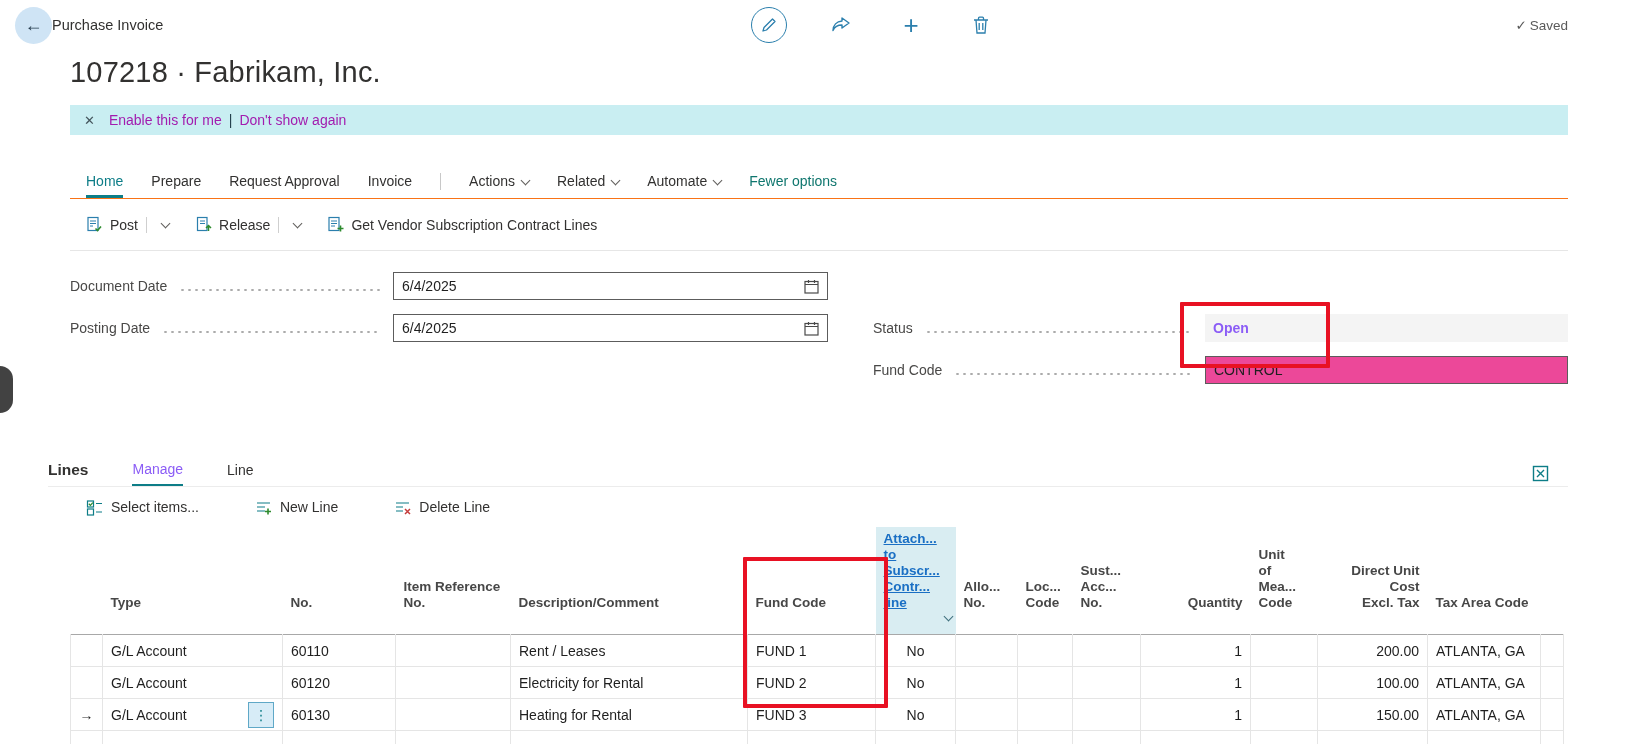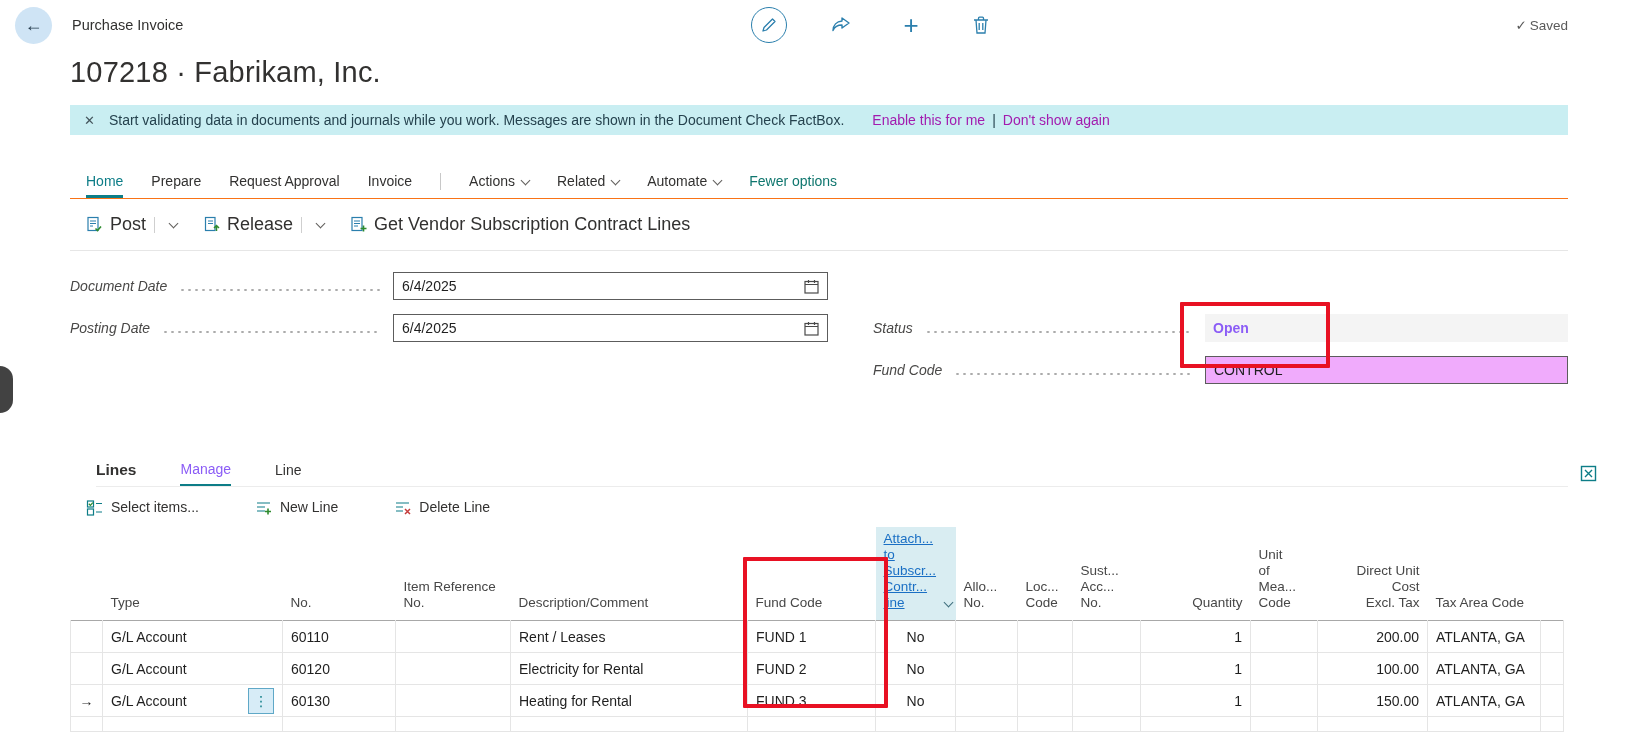--- a/index.html
+++ b/index.html
@@ -2,21 +2,21 @@
 <html><head>
 <meta charset="utf-8">
 <style>
   html,body{margin:0;padding:0;background:#fff;}
   body{font-family:"Liberation Sans","DejaVu Sans",sans-serif;color:#323130;}
   .page{position:relative;width:1631px;height:744px;overflow:hidden;background:#fff;}
 
   
   .topbar{position:relative;height:50px;display:flex;align-items:center;padding-left:15px;}
   .back-btn{width:37px;height:37px;border-radius:50%;background:#cfe4f5;border:none;display:flex;align-items:center;justify-content:center;font-size:18px;color:#243b4d;cursor:pointer;}
-  .page-type{margin-left:20px;font-size:14.5px;color:#323130;}
+  .page-type{font-size:14.5px;color:#323130;}
   .topbar-actions{position:absolute;left:751px;top:6px;display:flex;gap:38px;align-items:center;}
   .tb-btn{width:32px;height:38px;background:none;border:none;display:flex;align-items:center;justify-content:center;cursor:pointer;color:#2b7fad;}
   .pencil-circle{width:36px;height:36px;border:1.2px solid #2b7fad;border-radius:50%;background:none;display:flex;align-items:center;justify-content:center;cursor:pointer;}
   .plus-glyph{font-size:26px;font-weight:300;color:#2b7fad;line-height:1;}
   .saved{position:absolute;right:63px;top:17px;font-size:13.5px;color:#5a5a5a;display:flex;align-items:center;gap:3px;}
 
   
   .title{margin:6px 0 0 70px;font-size:29px;font-weight:400;color:#323130;letter-spacing:.2px;}
 
   
@@ -30,54 +30,54 @@
   .tabs{margin:30px 63px 0 70px;display:flex;align-items:flex-end;gap:28px;border-bottom:1px solid #f97316;padding:0 0 0 16px;height:33px;}
   .tab{font-size:14px;color:#323130;text-decoration:none;padding-bottom:9px;cursor:pointer;display:flex;align-items:center;}
   .tab.active{color:#0d7d87;border-bottom:3px solid #0d7d87;padding-bottom:6px;}
   .tab.muted{color:#0f766e;}
   .tab-divider{width:1px;height:17px;background:#c8c8c8;margin-bottom:8px;}
   .chev{display:inline-block;width:6px;height:6px;border-right:1.4px solid #605e5c;border-bottom:1.4px solid #605e5c;transform:rotate(45deg);margin-left:7px;margin-bottom:2px;}
 
   
   .cmdbar{margin:0 63px 0 70px;height:51px;display:flex;align-items:center;gap:26px;border-bottom:1px solid #e6e6e6;padding-left:16px;}
   .cmd-group{display:flex;align-items:center;}
-  .cmd{background:none;border:none;display:flex;align-items:center;gap:7px;font-size:18px;color:#323130;cursor:pointer;font-family:inherit;padding:0;}
+  .cmd{background:none;border:none;display:flex;align-items:center;gap:7px;font-size:14px;color:#323130;cursor:pointer;font-family:inherit;padding:0;}
   .cmd-sep{width:1px;height:16px;background:#cfcfcf;margin:0 8px;}
   .cmd-caret{background:none;border:none;cursor:pointer;padding:0;}
 
   
   .form{padding:20px 63px 0 70px;display:flex;}
   .form-col{display:flex;flex-direction:column;gap:12px;}
   .form-col.left{width:758px;}
   .form-spacer{width:45px;}
   .form-col.right{flex:1;margin-top:42px;}
   .field{display:flex;align-items:center;height:30px;}
-  .flabel{font-size:14px;color:#494847;white-space:nowrap;font-style:italic;}
+  .flabel{font-size:14px;color:#494847;white-space:nowrap;}
   .leader{flex:1;height:2px;margin:0 12px;background-image:radial-gradient(circle,#ababab 1px,transparent 1.4px);background-size:7px 2px;background-repeat:repeat-x;align-self:center;margin-top:8px;}
   .input{width:435px;height:28px;border:1px solid #5c5c5c;display:flex;align-items:center;padding:0 8px;justify-content:space-between;box-sizing:border-box;background:#fff;cursor:text;}
   .ival{font-size:14px;color:#1f1f1f;}
   .rval{width:363px;height:28px;box-sizing:border-box;display:flex;align-items:center;padding:0 8px;}
   .status-val{background:#f4f4f4;}
   .status-text{color:#8b5cf6;font-weight:bold;font-size:14px;}
-  .fund-input{border:1px solid #5c5c5c;background:#f0abfc;cursor:text;}
-
-  
-  .lines-head{margin:70px 63px 0 96px;height:31px;display:flex;align-items:flex-end;gap:44px;border-bottom:1px solid #ececec;position:relative;}
+  .fund-input{border:1px solid #5c5c5c;background:#ec4899;cursor:text;}
+
+  
+  .lines-head{margin:70px 63px 0 48px;height:31px;display:flex;align-items:flex-end;gap:44px;border-bottom:1px solid #ececec;position:relative;}
   .lines-title{font-size:15.5px;font-weight:bold;color:#323130;padding-bottom:7px;}
   .lines-tab{font-size:14px;color:#323130;text-decoration:none;cursor:pointer;padding-bottom:8px;}
   .lines-tab.active{color:#8b5cf6;border-bottom:2.5px solid #0d7d87;padding-bottom:7px;}
   .lines-export{position:absolute;left:1484px;bottom:4px;color:#0d7d87;}
 
   .lines-toolbar{margin:0 63px 0 70px;height:40px;display:flex;align-items:center;gap:56px;padding-left:16px;}
   .ltool{background:none;border:none;display:flex;align-items:center;gap:8px;font-size:14px;color:#323130;cursor:pointer;font-family:inherit;padding:0;}
 
   
   .grid-wrap{margin:0 0 0 70px;}
   table.grid{border-collapse:collapse;table-layout:fixed;width:1493px;}
-  table.grid th{vertical-align:bottom;text-align:left;font-weight:400;font-size:13.5px;color:#474747;padding:4px 8px 9px 8px;white-space:pre-line;line-height:16px;margin-top:12px;}
+  table.grid th{vertical-align:bottom;text-align:left;font-weight:700;font-size:13.5px;color:#474747;padding:4px 8px 23px 8px;white-space:pre-line;line-height:16px;margin-top:12px;}
   table.grid th.num{text-align:right;}
   thead tr{border-bottom:1px solid #a8a8a8;}
   th.attach-th{background:#d9edf2;position:relative;}
   .attach-link{color:#1a6fc4;text-decoration:underline;cursor:pointer;}
   .attach-caret{position:absolute;right:4px;bottom:12px;border-color:#3f6f7d;}
   table.grid td{height:32px;padding:0 8px;font-size:14px;color:#1f1f1f;border-right:1px solid #e5e5e5;border-bottom:1px solid #e5e5e5;white-space:nowrap;overflow:hidden;box-sizing:border-box;}
   table.grid td:first-child{border-left:1px solid #e5e5e5;}
   td.sel{text-align:center;padding:0 2px;color:#3d3d3d;font-size:15px;}
   td.num{text-align:right;}
   td.linkcell{color:#1a6fc4;text-align:center;}
@@ -131,21 +131,20 @@
     <div class="saved">
       <span>✓</span>
         <span>Saved</span>
     </div>
   </header>
 
   <h1 class="title">107218 · Fabrikam, Inc.</h1>
 
   <div class="banner">
     <button class="banner-close">✕</button>
-    <span class="banner-msg">Start validating data in documents and journals while you work. Messages are shown in the Document Check FactBox.</span>
     <a class="banner-link">Enable this for me</a>
     <span class="banner-sep">|</span>
     <a class="banner-link">Don't show again</a>
   </div>
 
   <nav class="tabs">
     <a class="tab active">Home</a>
     <a class="tab">Prepare</a>
     <a class="tab">Request Approval</a>
     <a class="tab">Invoice</a>

